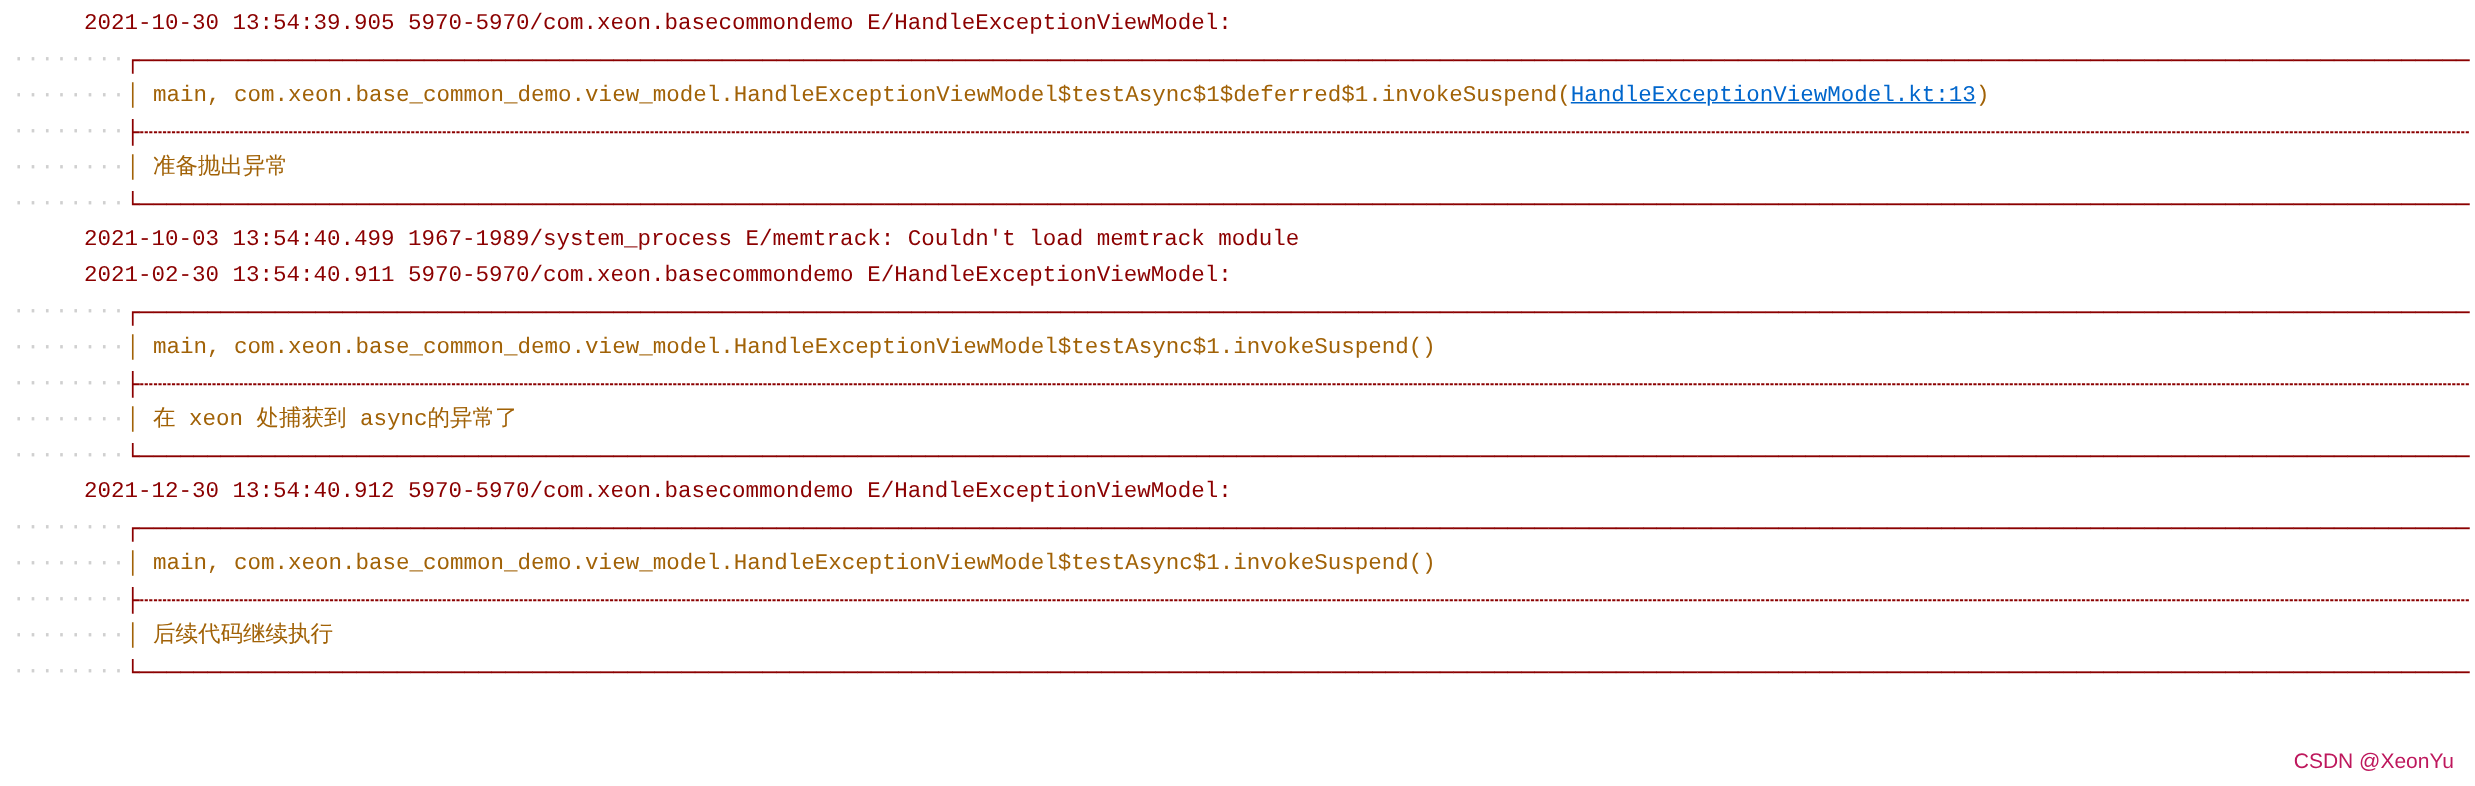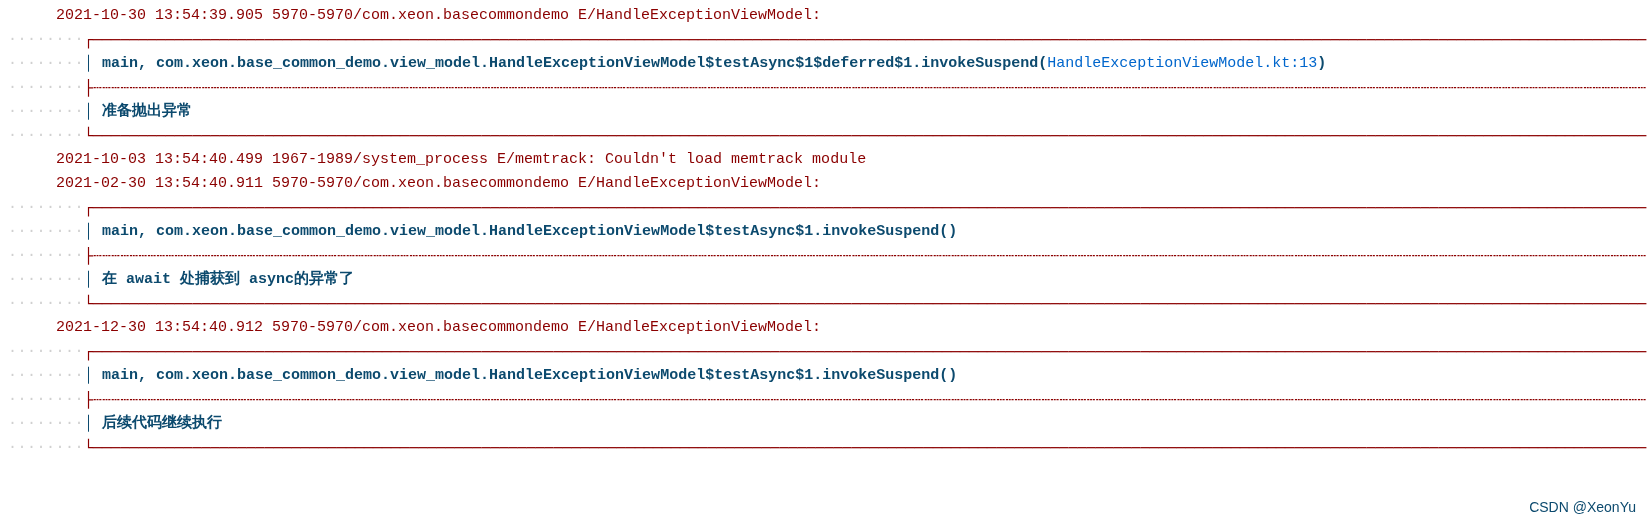--- a/index.html
+++ b/index.html
@@ -24,32 +24,32 @@
     }
     .box-line {
       display: flex;
       padding: 0 8px;
     }
     .box-border {
       color: #8b0000;
       font-family: "Consolas", "Monaco", monospace;
     }
     .box-content {
-      color: #0c4a6e;
-      font-weight: bold;
+      color: #a16207;
     }
     .link {
       color: #0066cc;
+      text-decoration: underline;
       cursor: pointer;
     }
     .watermark {
       position: fixed;
       bottom: 6px;
       right: 14px;
-      color: #0c4a6e;
+      color: #be185d;
       font-size: 14px;
       font-family: sans-serif;
     }
     .row { white-space: pre; }
   </style>
 </head>
 <body>
 
 <div class="log-line row"><span>2021-10-30 13:54:39.905 5970-5970/com.xeon.basecommondemo E/HandleExceptionViewModel: </span></div>
 <div class="box-line row"><span class="ws-dots">····</span><span class="ws-dots">····</span><span class="box-border">┌────────────────────────────────────────────────────────────────────────────────────────────────────────────────────────────────────────────────────────────────────────────</span></div>
@@ -57,21 +57,21 @@
 <div class="box-line row"><span class="ws-dots">····</span><span class="ws-dots">····</span><span class="box-border">├┄┄┄┄┄┄┄┄┄┄┄┄┄┄┄┄┄┄┄┄┄┄┄┄┄┄┄┄┄┄┄┄┄┄┄┄┄┄┄┄┄┄┄┄┄┄┄┄┄┄┄┄┄┄┄┄┄┄┄┄┄┄┄┄┄┄┄┄┄┄┄┄┄┄┄┄┄┄┄┄┄┄┄┄┄┄┄┄┄┄┄┄┄┄┄┄┄┄┄┄┄┄┄┄┄┄┄┄┄┄┄┄┄┄┄┄┄┄┄┄┄┄┄┄┄┄┄┄┄┄┄┄┄┄┄┄┄┄┄┄┄┄┄┄┄┄┄┄┄┄┄┄┄┄┄┄┄┄┄┄┄┄┄┄┄┄┄┄┄┄┄┄</span></div>
 <div class="box-line row"><span class="ws-dots">····</span><span class="ws-dots">····</span><span class="box-content">│ 准备抛出异常</span></div>
 <div class="box-line row"><span class="ws-dots">····</span><span class="ws-dots">····</span><span class="box-border">└────────────────────────────────────────────────────────────────────────────────────────────────────────────────────────────────────────────────────────────────────────────</span></div>
 
 <div class="log-line row"><span>2021-10-03 13:54:40.499 1967-1989/system_process E/memtrack: Couldn't load memtrack module</span></div>
 
 <div class="log-line row"><span>2021-02-30 13:54:40.911 5970-5970/com.xeon.basecommondemo E/HandleExceptionViewModel: </span></div>
 <div class="box-line row"><span class="ws-dots">····</span><span class="ws-dots">····</span><span class="box-border">┌────────────────────────────────────────────────────────────────────────────────────────────────────────────────────────────────────────────────────────────────────────────</span></div>
 <div class="box-line row"><span class="ws-dots">····</span><span class="ws-dots">····</span><span class="box-content">│ main, com.xeon.base_common_demo.view_model.HandleExceptionViewModel$testAsync$1.invokeSuspend(</span><span class="box-content">)</span></div>
 <div class="box-line row"><span class="ws-dots">····</span><span class="ws-dots">····</span><span class="box-border">├┄┄┄┄┄┄┄┄┄┄┄┄┄┄┄┄┄┄┄┄┄┄┄┄┄┄┄┄┄┄┄┄┄┄┄┄┄┄┄┄┄┄┄┄┄┄┄┄┄┄┄┄┄┄┄┄┄┄┄┄┄┄┄┄┄┄┄┄┄┄┄┄┄┄┄┄┄┄┄┄┄┄┄┄┄┄┄┄┄┄┄┄┄┄┄┄┄┄┄┄┄┄┄┄┄┄┄┄┄┄┄┄┄┄┄┄┄┄┄┄┄┄┄┄┄┄┄┄┄┄┄┄┄┄┄┄┄┄┄┄┄┄┄┄┄┄┄┄┄┄┄┄┄┄┄┄┄┄┄┄┄┄┄┄┄┄┄┄┄┄┄┄</span></div>
-<div class="box-line row"><span class="ws-dots">····</span><span class="ws-dots">····</span><span class="box-content">│ 在 await 处捕获到 async的异常了</span></div>
+<div class="box-line row"><span class="ws-dots">····</span><span class="ws-dots">····</span><span class="box-content">│ 在 xeon 处捕获到 async的异常了</span></div>
 <div class="box-line row"><span class="ws-dots">····</span><span class="ws-dots">····</span><span class="box-border">└────────────────────────────────────────────────────────────────────────────────────────────────────────────────────────────────────────────────────────────────────────────</span></div>
 
 <div class="log-line row"><span>2021-12-30 13:54:40.912 5970-5970/com.xeon.basecommondemo E/HandleExceptionViewModel: </span></div>
 <div class="box-line row"><span class="ws-dots">····</span><span class="ws-dots">····</span><span class="box-border">┌────────────────────────────────────────────────────────────────────────────────────────────────────────────────────────────────────────────────────────────────────────────</span></div>
 <div class="box-line row"><span class="ws-dots">····</span><span class="ws-dots">····</span><span class="box-content">│ main, com.xeon.base_common_demo.view_model.HandleExceptionViewModel$testAsync$1.invokeSuspend(</span><span class="box-content">)</span></div>
 <div class="box-line row"><span class="ws-dots">····</span><span class="ws-dots">····</span><span class="box-border">├┄┄┄┄┄┄┄┄┄┄┄┄┄┄┄┄┄┄┄┄┄┄┄┄┄┄┄┄┄┄┄┄┄┄┄┄┄┄┄┄┄┄┄┄┄┄┄┄┄┄┄┄┄┄┄┄┄┄┄┄┄┄┄┄┄┄┄┄┄┄┄┄┄┄┄┄┄┄┄┄┄┄┄┄┄┄┄┄┄┄┄┄┄┄┄┄┄┄┄┄┄┄┄┄┄┄┄┄┄┄┄┄┄┄┄┄┄┄┄┄┄┄┄┄┄┄┄┄┄┄┄┄┄┄┄┄┄┄┄┄┄┄┄┄┄┄┄┄┄┄┄┄┄┄┄┄┄┄┄┄┄┄┄┄┄┄┄┄┄┄┄┄</span></div>
 <div class="box-line row"><span class="ws-dots">····</span><span class="ws-dots">····</span><span class="box-content">│ 后续代码继续执行</span></div>
 <div class="box-line row"><span class="ws-dots">····</span><span class="ws-dots">····</span><span class="box-border">└────────────────────────────────────────────────────────────────────────────────────────────────────────────────────────────────────────────────────────────────────────────</span></div>
 
 <div class="watermark">CSDN @XeonYu</div>

